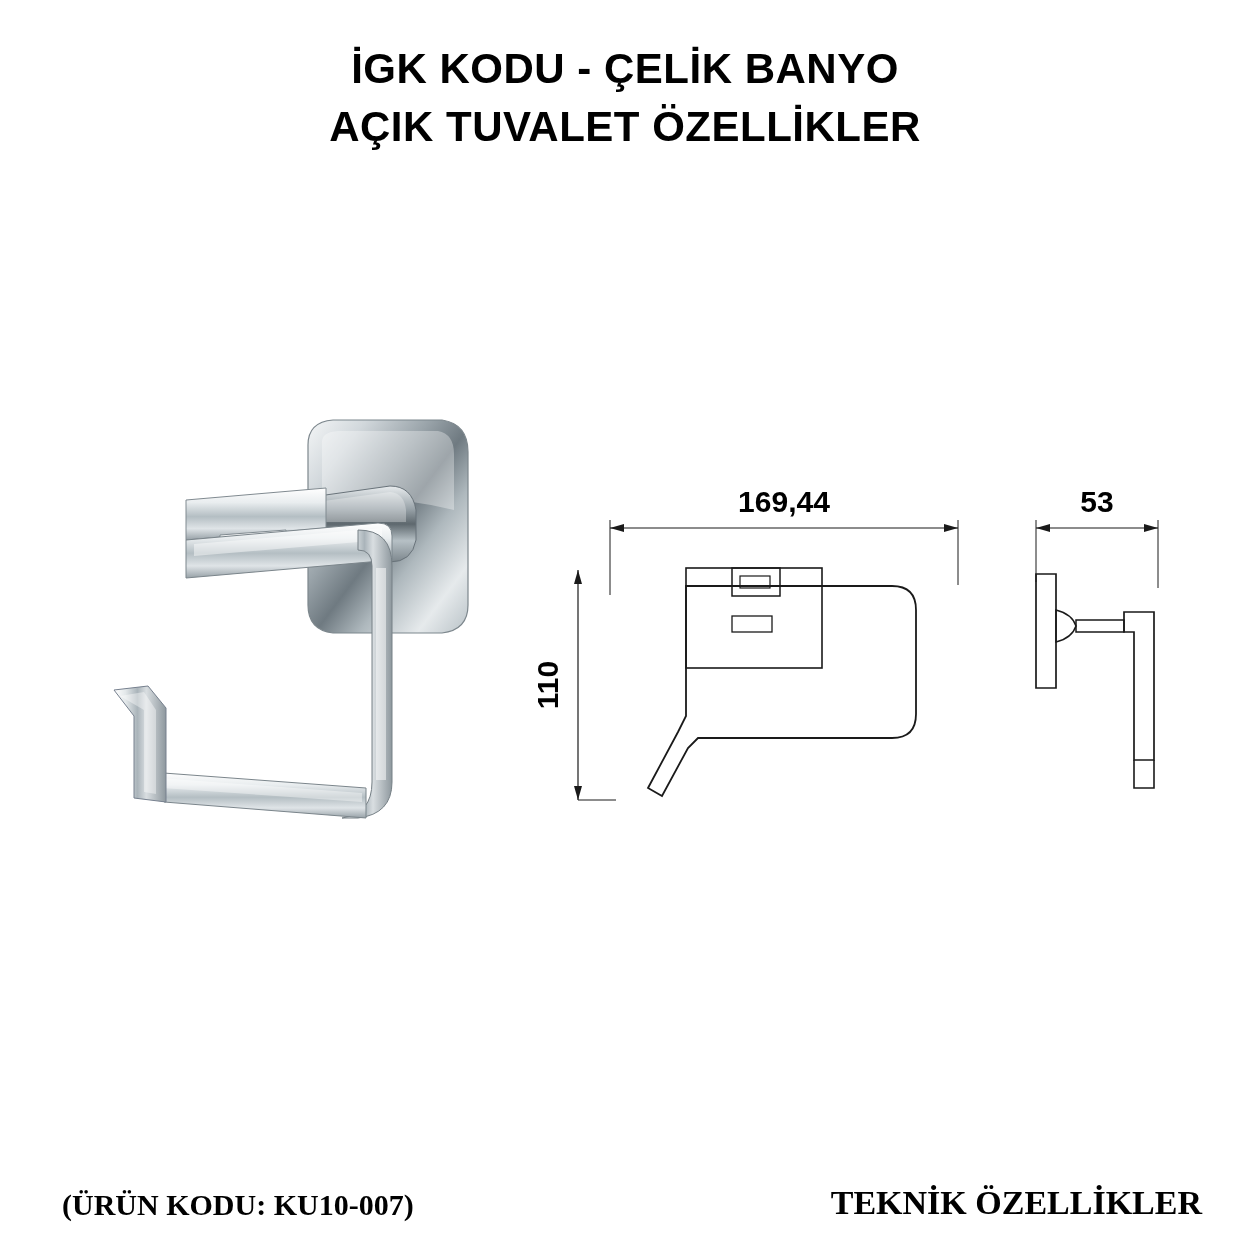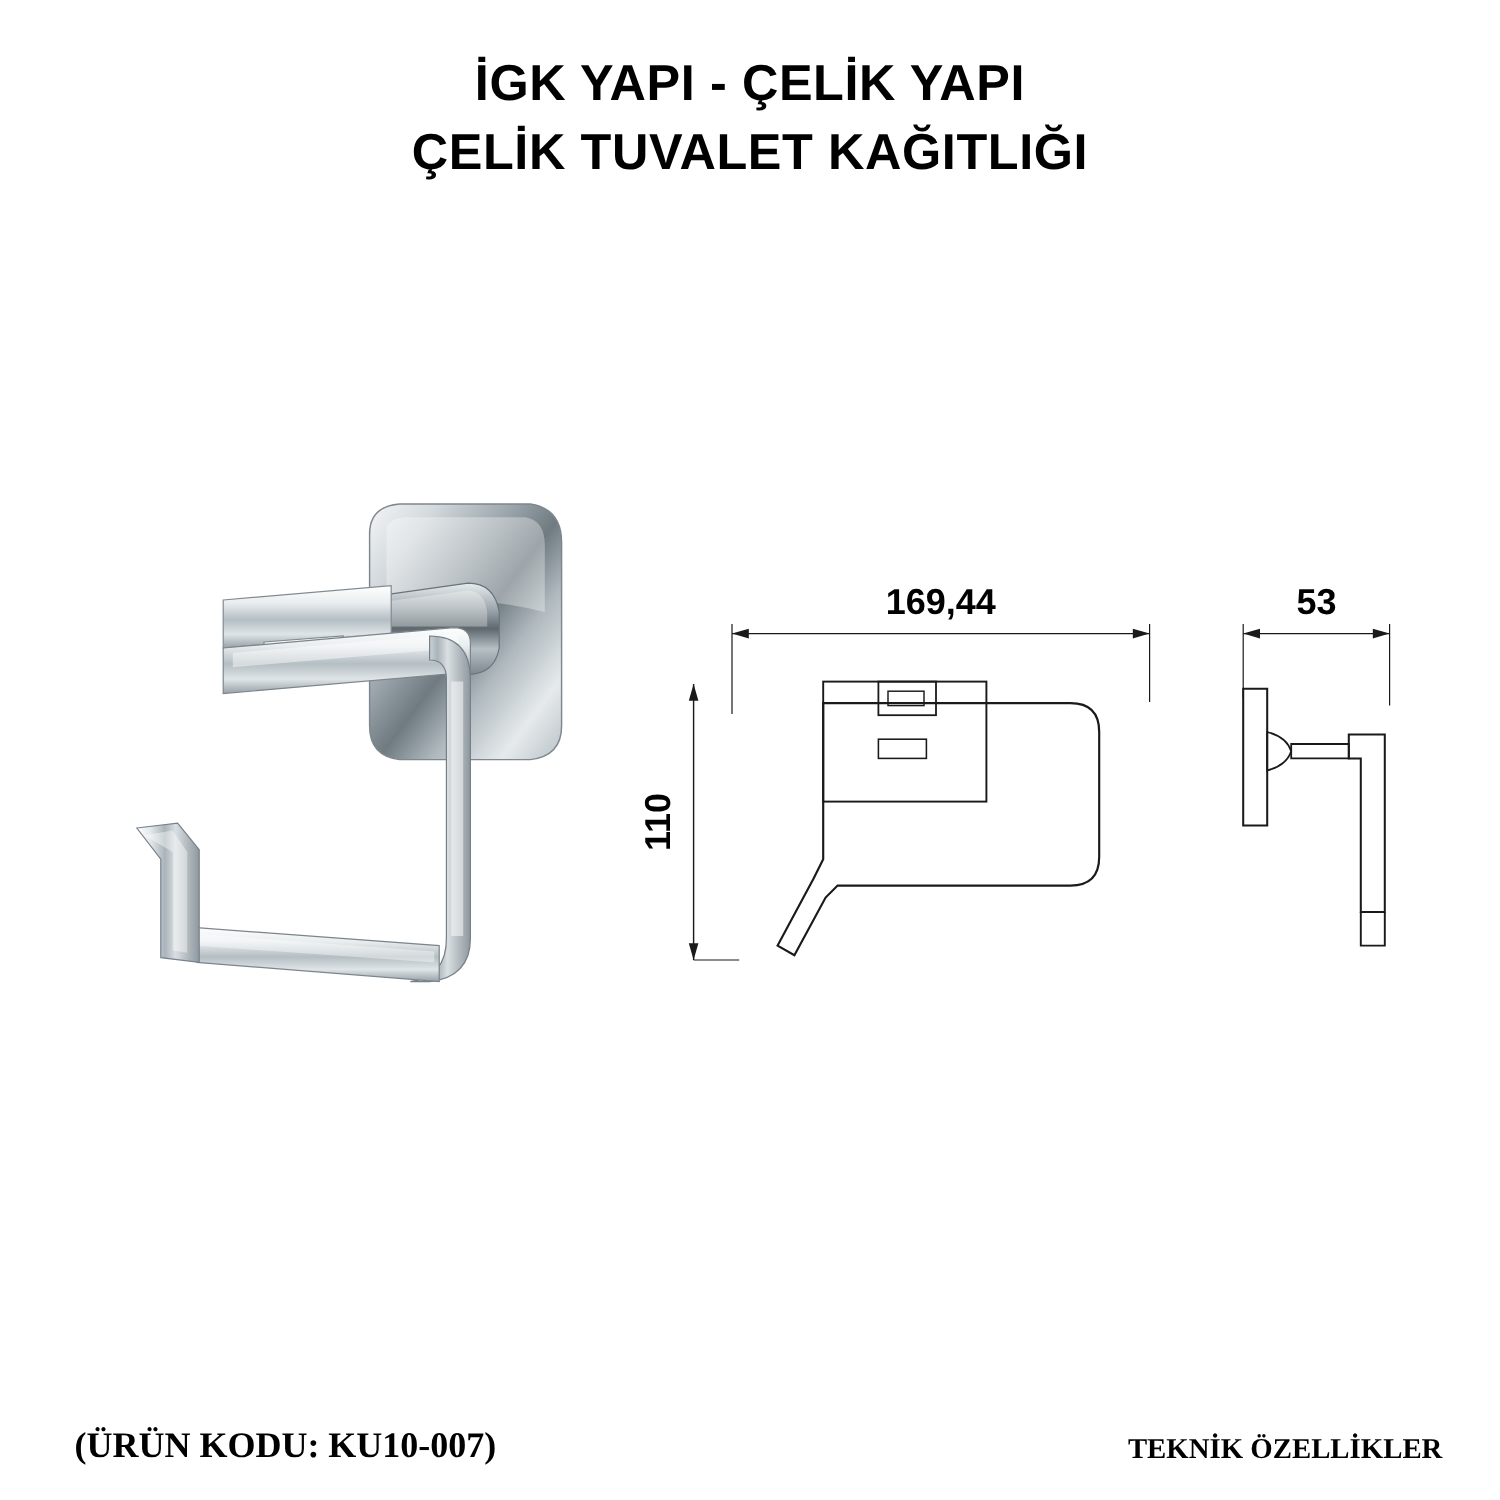--- a/index.html
+++ b/index.html
@@ -43,21 +43,21 @@
     font-size: 30px;
     color: #000;
     text-align: right;
   }
   .footer-right {
     position: absolute;
     right: 48px;
     bottom: 28px;
     font-family: "Liberation Serif", serif;
     font-weight: bold;
-    font-size: 24px;
+    font-size: 34px;
     color: #000;
   }
 
   
   .photo-wrap {
     position: absolute;
     left: 90px;
     top: 390px;
     width: 450px;
     height: 520px;
@@ -79,22 +79,22 @@
     font-family: "Liberation Sans", sans-serif;
     font-weight: bold;
     font-size: 30px;
     fill: #000;
   }
 </style>
 </head>
 <body>
 
 <div class="title-block">
-  <div class="title-line">İGK YAPI - ÇELİK YAPI</div>
-  <div class="title-line">ÇELİK TUVALET KAĞITLIĞI</div>
+  <div class="title-line">İGK KODU - ÇELİK BANYO</div>
+  <div class="title-line">AÇIK TUVALET ÖZELLİKLER</div>
 </div>
 
 <div class="photo-wrap">
   <svg width="450" height="520" viewBox="0 0 450 520">
     <defs>
       <linearGradient id="chromePlate" x1="0" y1="0" x2="1" y2="1">
         <stop offset="0%" stop-color="#f4f6f7"></stop>
         <stop offset="18%" stop-color="#d2d8dc"></stop>
         <stop offset="38%" stop-color="#9aa4aa"></stop>
         <stop offset="52%" stop-color="#6f7a81"></stop>

